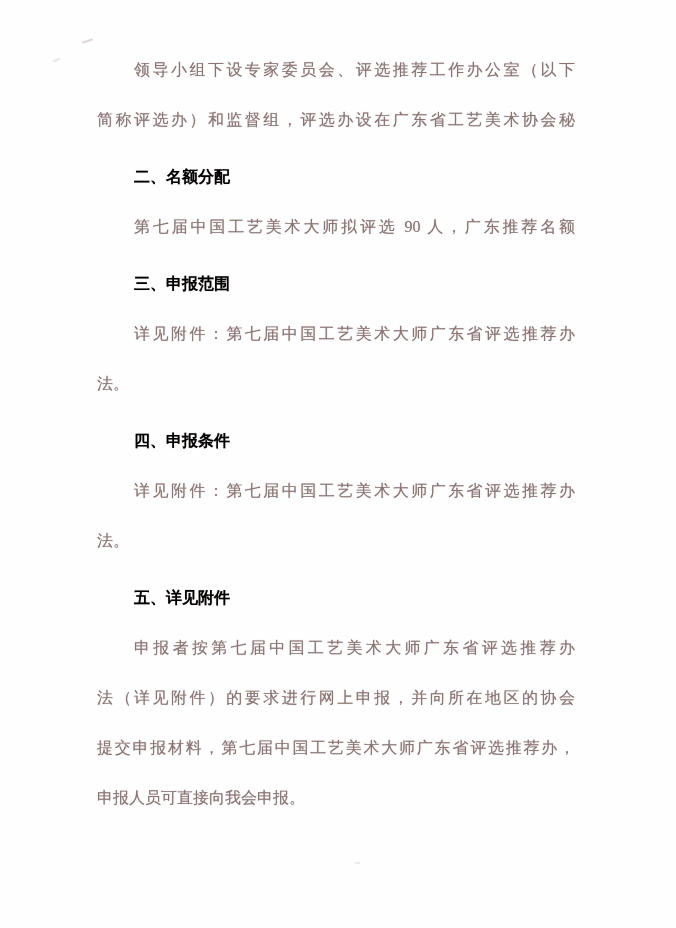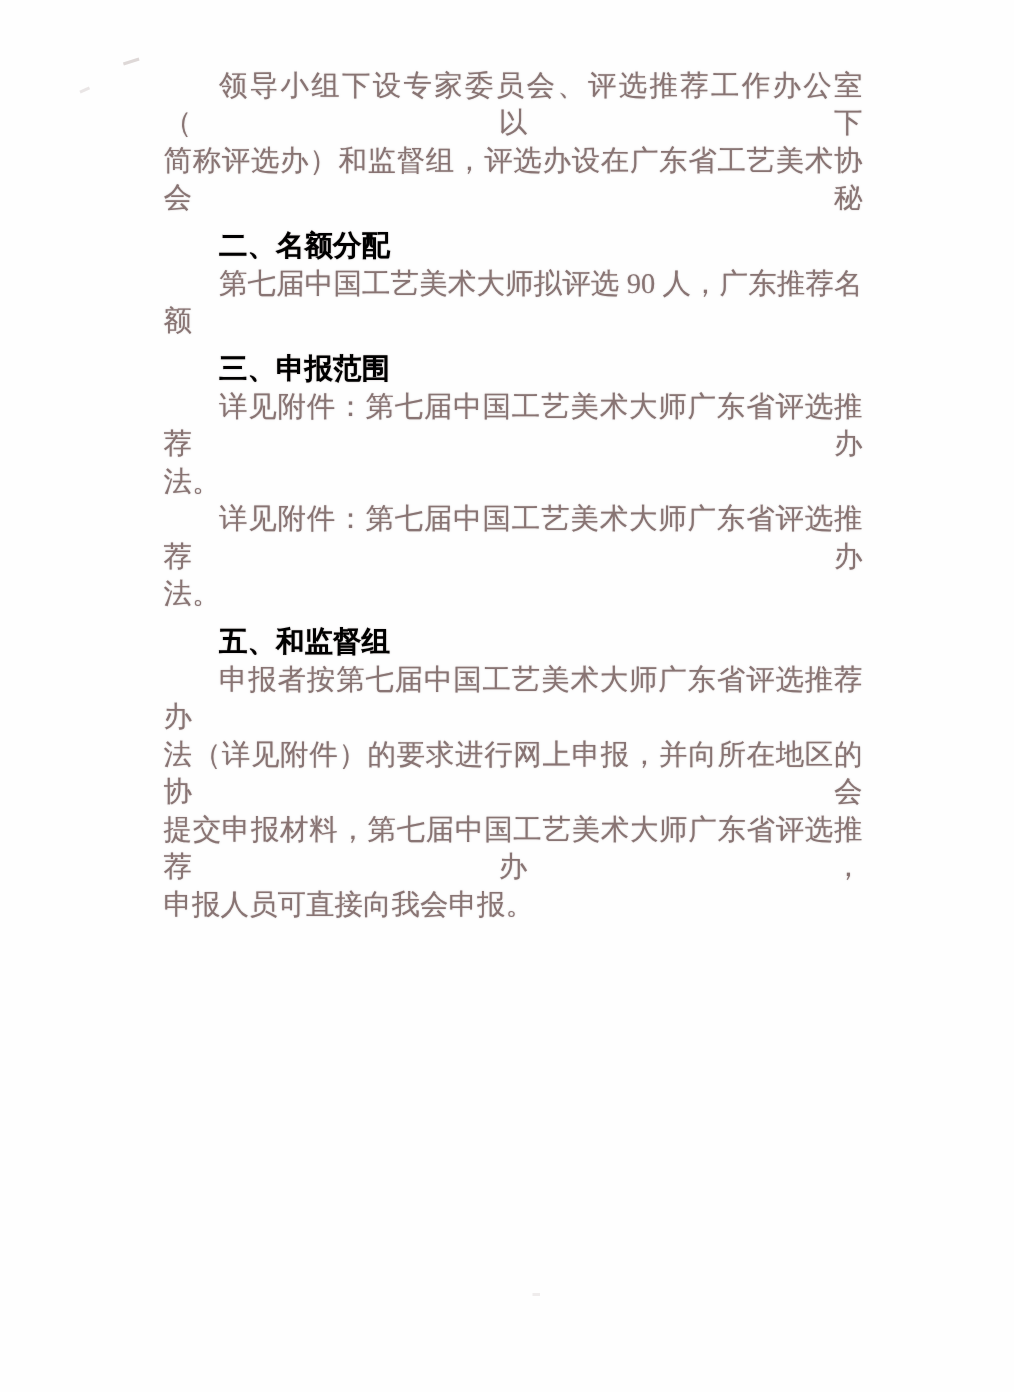--- a/index.html
+++ b/index.html
@@ -17,25 +17,24 @@
   }
   .doc {
     position: absolute;
     left: 97px;
     top: 45px;
     width: 478px;
     color: #887473;
     text-shadow: 0 0 1px rgba(138, 119, 117, 0.55);
   }
   .line {
-    font-size: 19px;
-    line-height: 25px;
+    font-size: 16px;
+    line-height: 50px;
     letter-spacing: 0px;
     white-space: normal;
-    margin-left: 12px;
   }
   .full {
     text-align: justify;
     text-align-last: justify;
   }
   .indent {
     text-indent: 37px;
   }
   .head {
     font-family: "Liberation Sans", "DejaVu Sans", sans-serif;
@@ -81,24 +80,25 @@
     <div class="line indent full">领导小组下设专家委员会、评选推荐工作办公室（以下</div>
     <div class="line full">简称评选办）和监督组，评选办设在广东省工艺美术协会秘</div>
 
     <div class="line head">二、名额分配</div>
     <div class="line indent full">第七届中国工艺美术大师拟评选 90 人，广东推荐名额</div>
 
     <div class="line head">三、申报范围</div>
     <div class="line indent full">详见附件：第七届中国工艺美术大师广东省评选推荐办</div>
     <div class="line">法。</div>
 
+    <div class="line head">四、申报条件</div>
     <div class="line indent full">详见附件：第七届中国工艺美术大师广东省评选推荐办</div>
     <div class="line">法。</div>
 
-    <div class="line head">五、和监督组</div>
+    <div class="line head">五、详见附件</div>
     <div class="line indent full">申报者按第七届中国工艺美术大师广东省评选推荐办</div>
     <div class="line full">法（详见附件）的要求进行网上申报，并向所在地区的协会</div>
     <div class="line full">提交申报材料，第七届中国工艺美术大师广东省评选推荐办，</div>
     <div class="line">申报人员可直接向我会申报。</div>
 
   </div>
 
 </div>
 
 </body></html>

